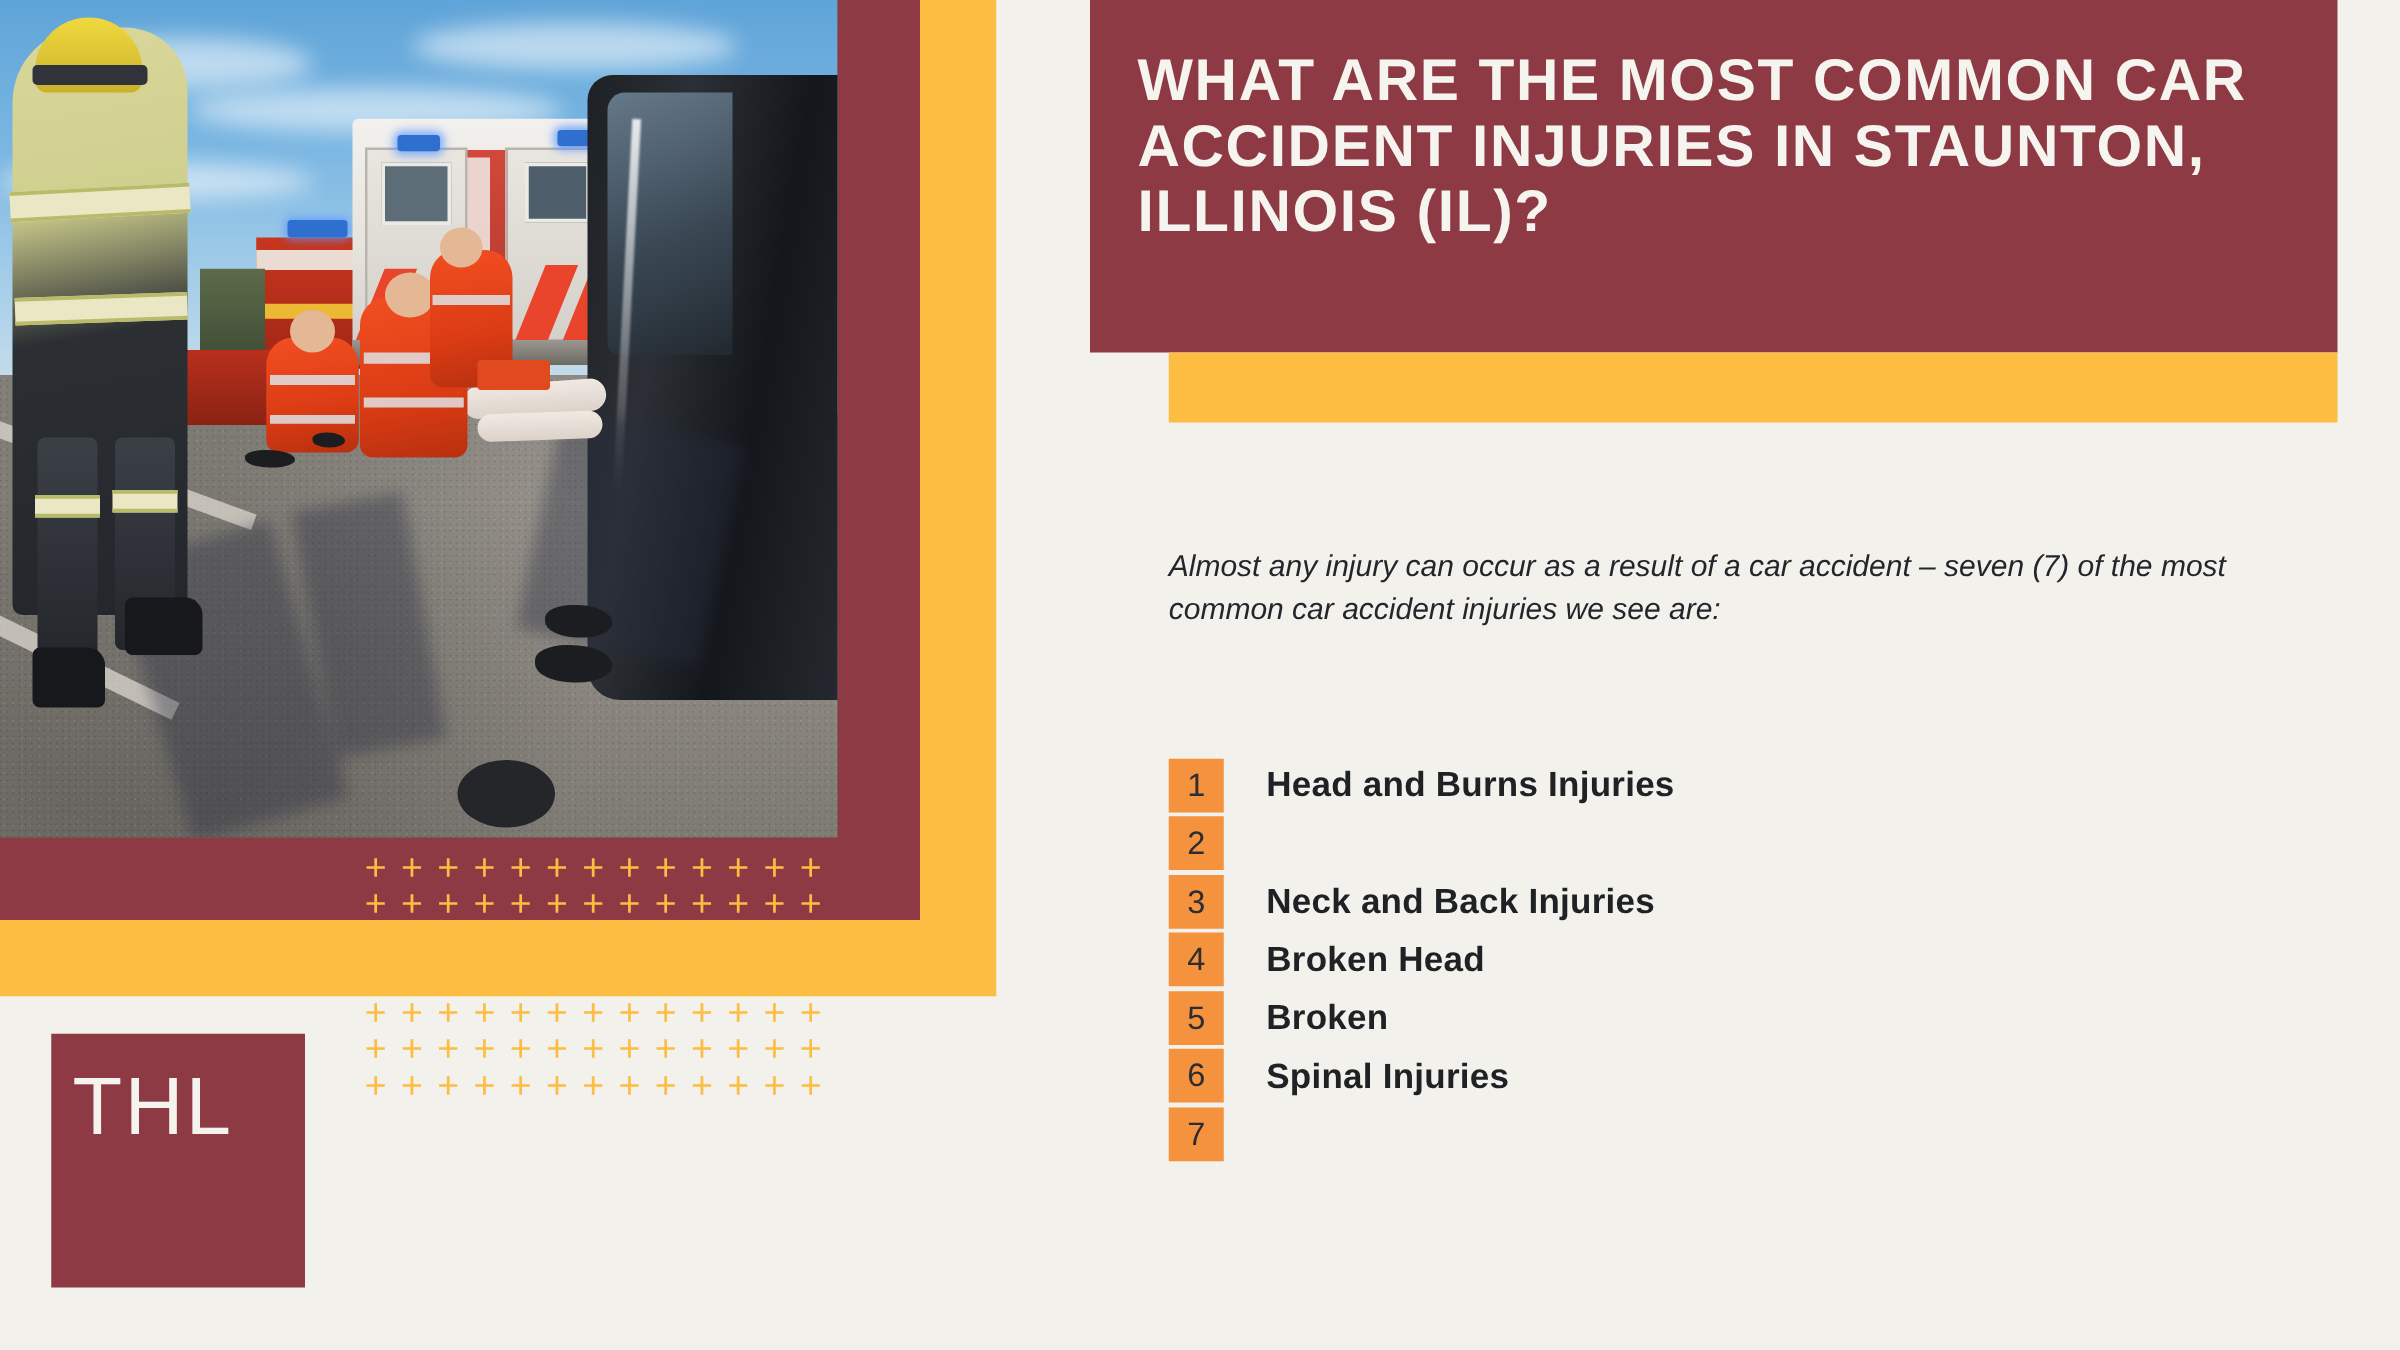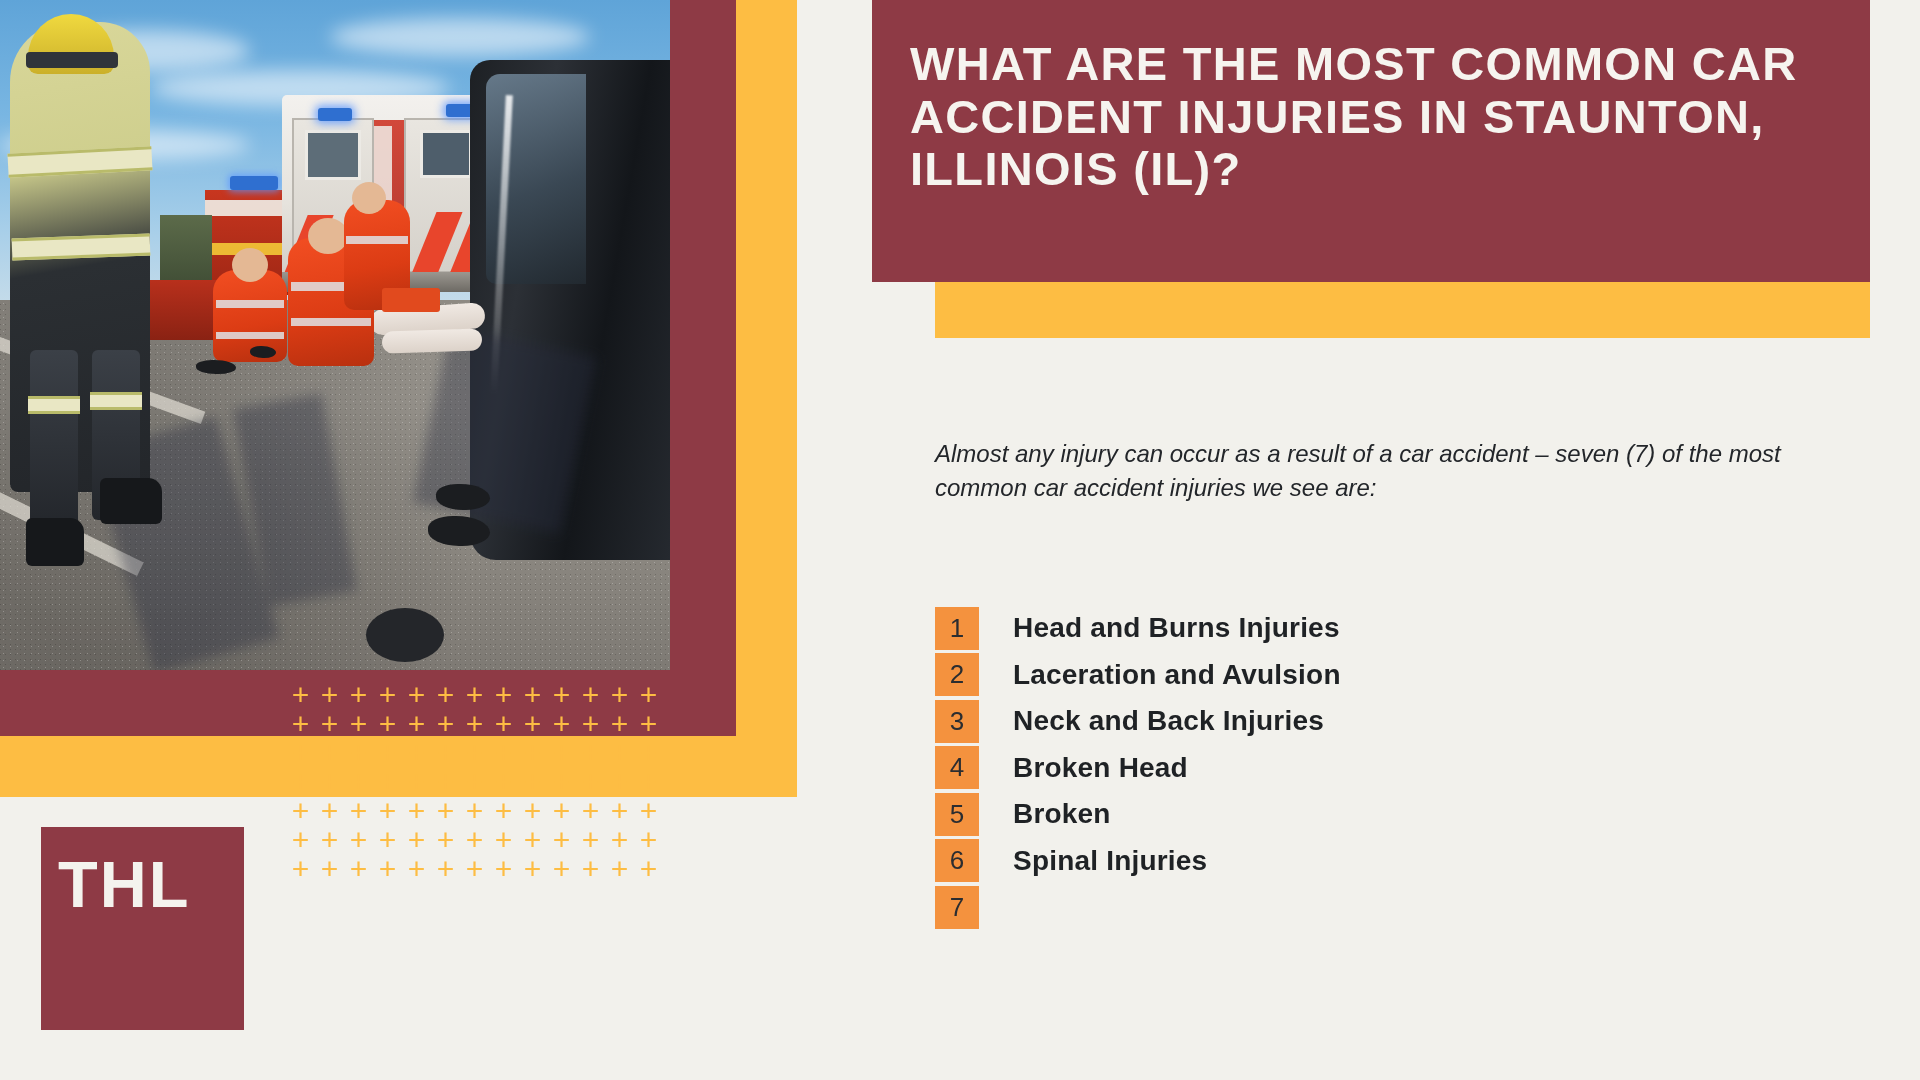--- a/index.html
+++ b/index.html
@@ -137,21 +137,21 @@
   }
   .debris { position:absolute; background:#1b1d20; border-radius:40% 55% 45% 50%; }
   .debris2 { position:absolute; background:#24262a; border-radius:50%; }
 
   
   #thl-logo {
     position:absolute; left:41px; top:827px; width:203px; height:203px;
     background:#8e3a45;
   }
   #thl-logo .mark {
-    color:#f4f3ee; font-weight:bold; font-size:65px; letter-spacing:2px;
+    color:#f4f3ee; font-weight:normal; font-size:65px; letter-spacing:2px;
     line-height:1; padding:25px 0 0 17px; font-family:"Liberation Sans", sans-serif;
   }
   #plus-grid {
     position:absolute; left:286px; top:680px; width:380px; height:200px;
     display:grid; grid-template-columns:repeat(13, 29px);
     grid-auto-rows:29px; color:#fdbd43;
   }
   #plus-grid span {
     font-size:30px; line-height:29px; text-align:center; font-weight:400;
     font-family:"Liberation Sans", sans-serif;
@@ -380,21 +380,20 @@
 
 <p id="intro">Almost any injury can occur as a result of a car accident – seven (7) of the most common car accident injuries we see are:</p>
 
 <div id="injury-list">
     <div class="li-row">
       <div class="li-num">1</div>
       <div class="li-label">Head and Burns Injuries</div>
     </div>
     <div class="li-row">
       <div class="li-num">2</div>
-      <div class="li-label">Laceration and Avulsion</div>
     </div>
     <div class="li-row">
       <div class="li-num">3</div>
       <div class="li-label">Neck and Back Injuries</div>
     </div>
     <div class="li-row">
       <div class="li-num">4</div>
       <div class="li-label">Broken Head</div>
     </div>
     <div class="li-row">

